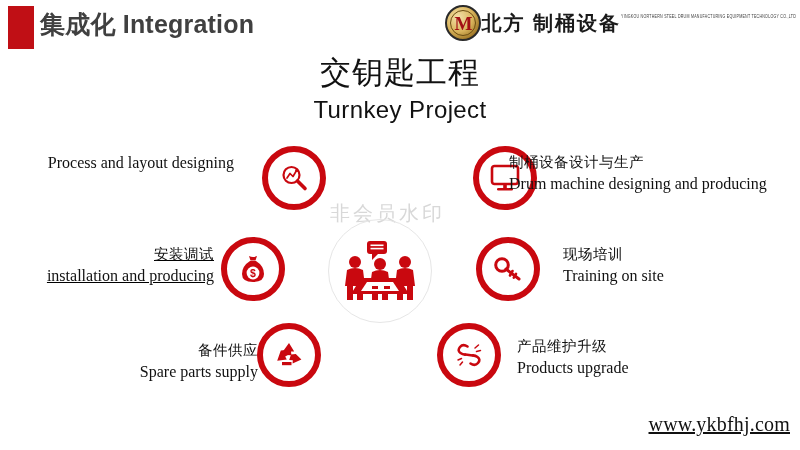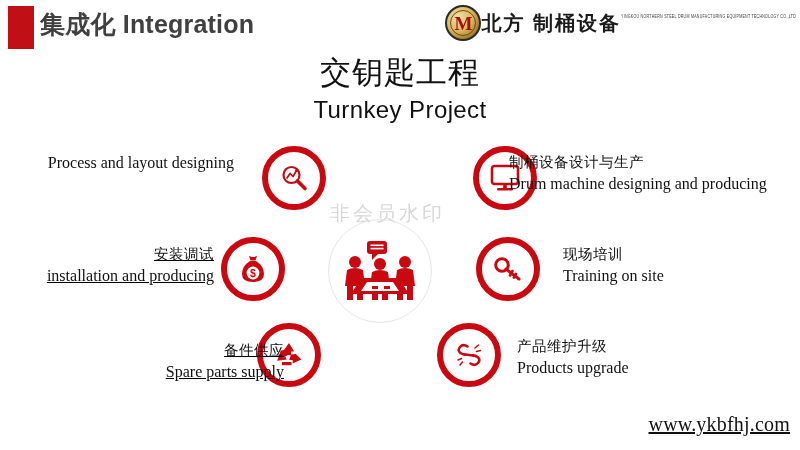--- a/index.html
+++ b/index.html
@@ -197,21 +197,21 @@
     color: #111111;
     line-height: 1.4;
     white-space: nowrap;
     font-family: "Liberation Serif", serif;
   }
   .label.right-align { text-align: right; }
   .label.left-align  { text-align: left; }
 
   .label-pld { right: 566px; top: 152px; }
   .label-iad { right: 586px; top: 244px; text-decoration: underline; }
-  .label-sps { right: 516px; top: 340px; text-decoration: underline; }
+  .label-sps { right: 542px; top: 340px; }
   .label-dmd { left: 509px; top: 152px; }
   .label-tos { left: 563px; top: 244px; }
   .label-pu  { left: 517px; top: 336px; }
 
   
   .footer-url {
     position: absolute;
     right: 10px;
     bottom: 14px;
     font-family: "Liberation Serif", serif;

